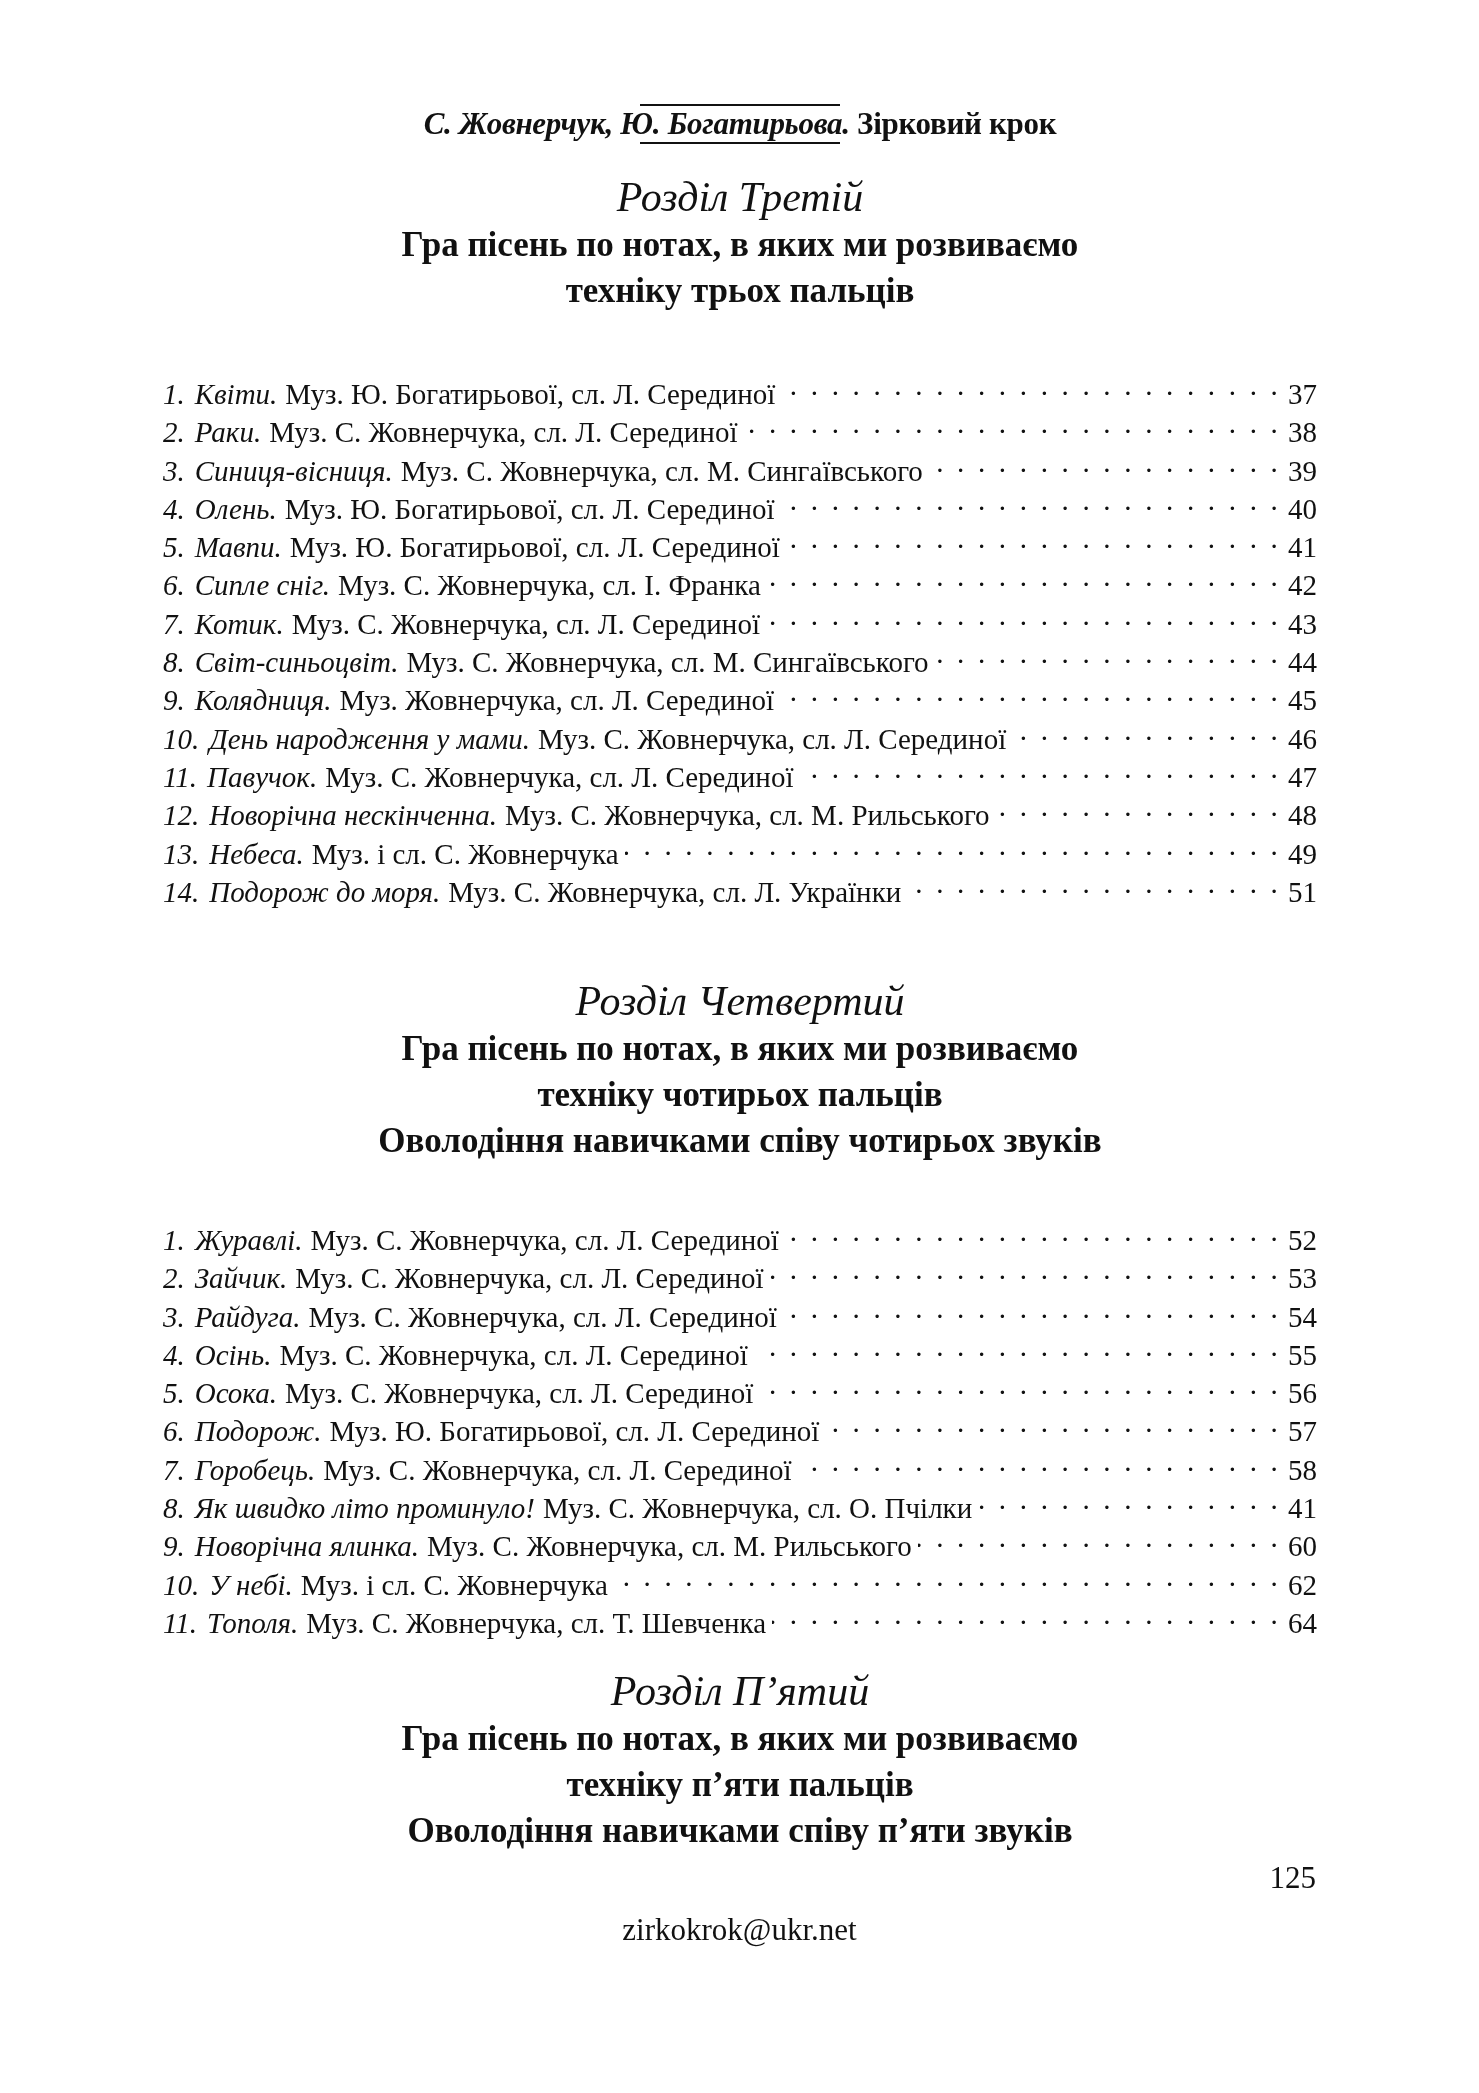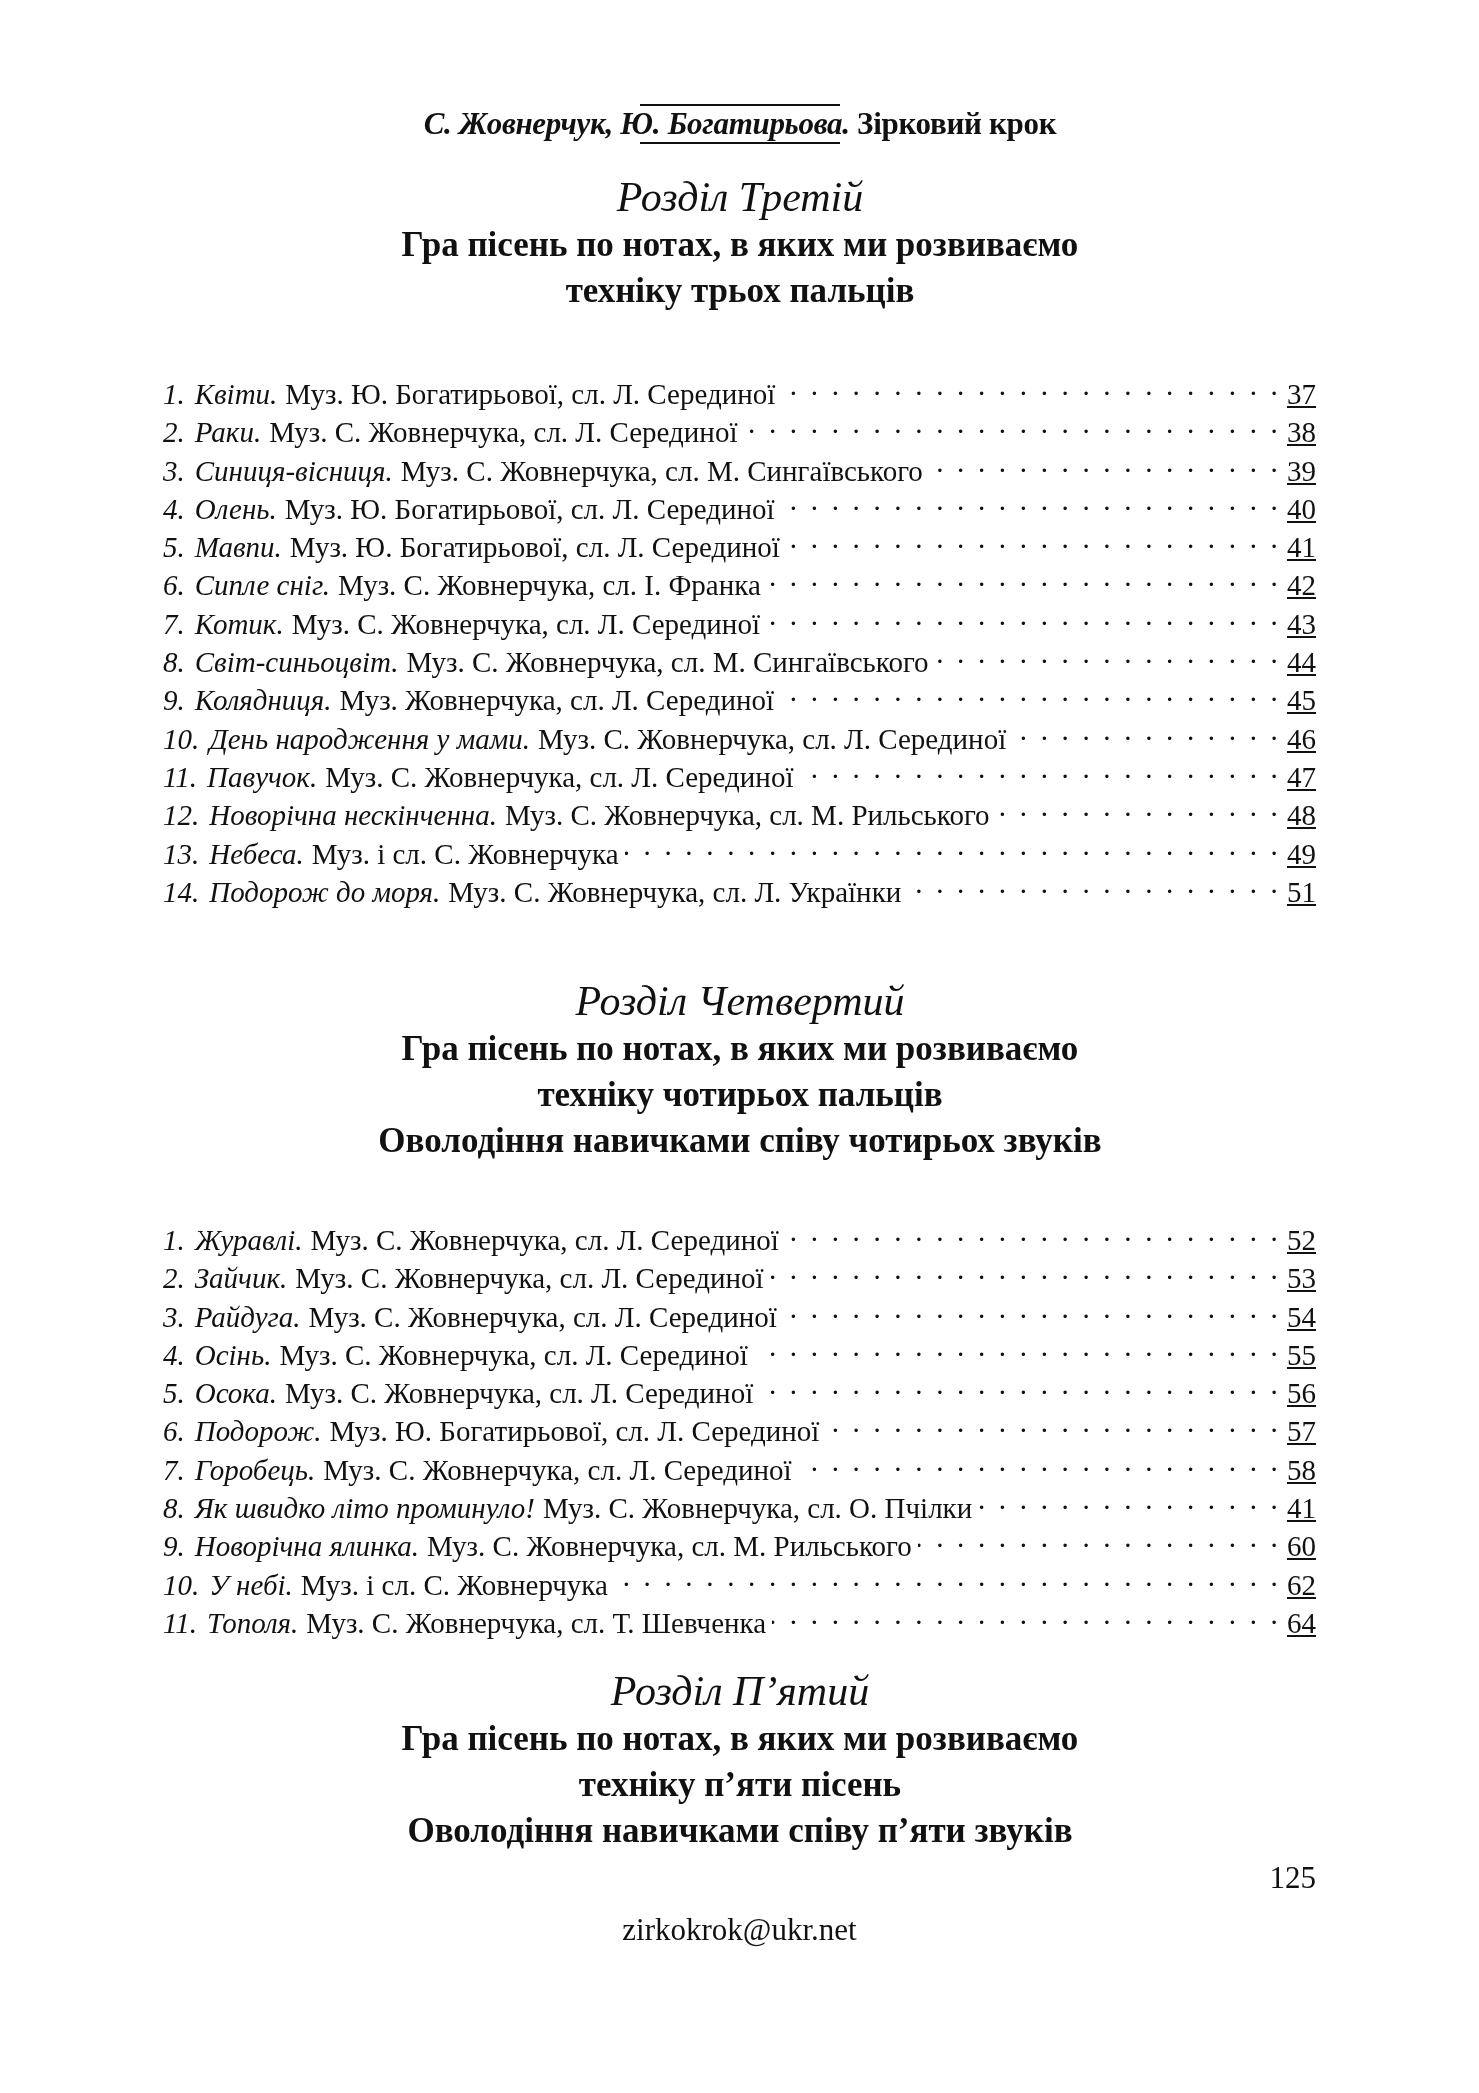--- a/index.html
+++ b/index.html
@@ -93,23 +93,22 @@
     }
     .toc-entry .leader::before {
       content: ". . . . . . . . . . . . . . . . . . . . . . . . . . . . . . . . . . . . . . . . . . . . . . . . . . . . . . . . . . . . . . . . . . . . . . . . . . . . . . . . . . . . . . . .";
       position: absolute;
       right: 0;
       top: 0;
       white-space: nowrap;
       letter-spacing: 3.2px;
     }
     .toc-entry .page {
-      text-align: left;
+      text-align: right;
       min-width: 30px;
-      text-decoration: underline;
     }
     .page-number {
       position: absolute;
       top: 1860px;
       right: 163px;
       font-size: 31px;
     }
     .footer-email {
       position: absolute;
       top: 1912px;
@@ -324,19 +323,19 @@
         <span class="leader"></span>
         <span class="page">64</span>
       </li>
     </ul>
 </div>
 
 <div class="section" id="sec2" style="top:1666px;">
   <div class="section-heading">
     <h2 class="section-label">Розділ П’ятий</h2>
     <p class="section-title">Гра пісень по нотах, в яких ми розвиваємо</p>
-    <p class="section-title">техніку п’яти пісень</p>
+    <p class="section-title">техніку п’яти пальців</p>
     <p class="section-title">Оволодіння навичками співу п’яти звуків</p>
   </div>
 </div>
 
 <div class="page-number">125</div>
 <div class="footer-email">zirkokrok@ukr.net</div>
 
 </body></html>

